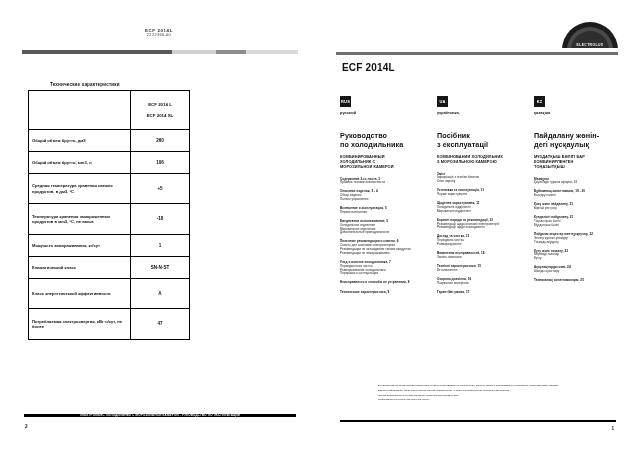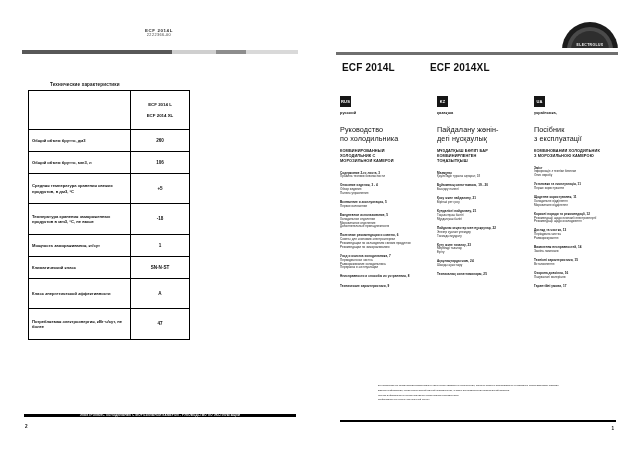--- a/index.html
+++ b/index.html
@@ -52,21 +52,21 @@
   .r-titles .t2{width:120px;}
 
   .cols{position:absolute;left:22px;top:96px;width:290px;display:flex;gap:0;}
   .col{width:88px;margin-right:9px;}
   .col:last-child{margin-right:0;}
 
   .badge{width:11px;height:11px;background:#161616;display:flex;align-items:center;justify-content:center;}
   .badge span{color:#fff;font-size:4px;font-weight:700;letter-spacing:.2px;}
   .langname{font-size:3.9px;font-weight:700;margin-top:2.5px;color:#111;letter-spacing:.1px;}
 
-  .sect-h{margin-top:10px;font-size:7.2px;font-weight:400;line-height:9.5px;color:#111;letter-spacing:.1px;}
+  .sect-h{margin-top:16px;font-size:7.2px;font-weight:700;line-height:9.5px;color:#111;letter-spacing:.1px;}
   .sect-sub{margin-top:4px;font-size:3.9px;font-weight:700;line-height:5px;color:#111;letter-spacing:.1px;text-transform:uppercase;}
 
   .toc{margin-top:9px;}
   .toc .grp{margin-bottom:5.2px;}
   .toc .e{font-size:3.1px;font-weight:700;line-height:3.9px;color:#111;letter-spacing:.05px;}
   .toc .s{font-size:3px;font-weight:400;line-height:3.8px;color:#222;letter-spacing:.05px;}
 
   .r-note{position:absolute;left:56px;top:384px;width:190px;font-size:2.5px;line-height:3.2px;color:#111;text-align:justify;}
   .r-note p{margin:0 0 1.6px 0;text-indent:4px;}
   .r-foot-rule{position:absolute;left:22px;top:420px;width:276px;height:2.4px;background:#000;}
@@ -151,21 +151,20 @@
       <div class="arc-in"></div>
       <div class="arc-core"></div>
       <div class="wordmark">ELECTROLUX</div>
       <div class="base"></div>
     </div>
 
     <div class="r-rule"></div>
 
     <div class="r-titles">
       <div class="t t1">ECF 2014L</div>
-      <div class="t t2">ECF 2014XL</div>
     </div>
 
     <div class="cols">
 
       <div class="col">
         <div class="badge">
           <span>RUS</span>
         </div>
         <div class="langname">русский</div>
         <div class="sect-h">
@@ -213,20 +212,76 @@
               <div class="e">Неисправности и способы их устранения, 8</div>
             </div>
           <div class="grp">
               <div class="e">Технические характеристики, 9</div>
             </div>
         </div>
       </div>
 
       <div class="col">
         <div class="badge">
+          <span>UA</span>
+        </div>
+        <div class="langname">українська,</div>
+        <div class="sect-h">
+          <div>Посібник</div>
+          <div>з експлуатації</div>
+        </div>
+        <div class="sect-sub">
+          <div>КОМБІНОВАНИЙ ХОЛОДИЛЬНИК</div>
+          <div>З МОРОЗИЛЬНОЮ КАМЕРОЮ</div>
+        </div>
+        <div class="toc">
+          <div class="grp">
+              <div class="e">Зміст</div>
+              <div class="s">Інформація з техніки безпеки</div>
+              <div class="s">Опис виробу</div>
+            </div>
+          <div class="grp">
+              <div class="e">Установка та експлуатація, 11</div>
+              <div class="s">Перше користування</div>
+            </div>
+          <div class="grp">
+              <div class="e">Щоденне користування, 11</div>
+              <div class="s">Холодильне відділення</div>
+              <div class="s">Морозильне відділення</div>
+            </div>
+          <div class="grp">
+              <div class="e">Корисні поради та рекомендації, 12</div>
+              <div class="s">Рекомендації щодо економії електроенергії</div>
+              <div class="s">Рекомендації щодо охолодження</div>
+            </div>
+          <div class="grp">
+              <div class="e">Догляд та чистка, 13</div>
+              <div class="s">Періодична чистка</div>
+              <div class="s">Розморожування</div>
+            </div>
+          <div class="grp">
+              <div class="e">Виявлення несправностей, 14</div>
+              <div class="s">Заміна лампочки</div>
+            </div>
+          <div class="grp">
+              <div class="e">Технічні характеристики, 15</div>
+              <div class="s">Встановлення</div>
+            </div>
+          <div class="grp">
+              <div class="e">Охорона довкілля, 16</div>
+              <div class="s">Пакувальні матеріали</div>
+            </div>
+          <div class="grp">
+              <div class="e">Гарантійні умови, 17</div>
+            </div>
+        </div>
+      </div>
+
+      <div class="col">
+        <div class="badge">
           <span>KZ</span>
         </div>
         <div class="langname">қазақша</div>
         <div class="sect-h">
           <div>Пайдалану жөнін-</div>
           <div>дегі нұсқаулық</div>
         </div>
         <div class="sect-sub">
           <div>МҰЗДАТҚЫШ БӨЛІГІ БАР КОМБИНИРЛЕНГЕН</div>
           <div>ТОҢАЗЫТҚЫШ</div>
@@ -258,76 +313,20 @@
               <div class="e">Күту және тазалау, 23</div>
               <div class="s">Мерзімді тазалау</div>
               <div class="s">Еріту</div>
             </div>
           <div class="grp">
               <div class="e">Ақаулықтарды жою, 24</div>
               <div class="s">Шамды ауыстыру</div>
             </div>
           <div class="grp">
               <div class="e">Техникалық сипаттамалары, 25</div>
-            </div>
-        </div>
-      </div>
-
-      <div class="col">
-        <div class="badge">
-          <span>UA</span>
-        </div>
-        <div class="langname">українська,</div>
-        <div class="sect-h">
-          <div>Посібник</div>
-          <div>з експлуатації</div>
-        </div>
-        <div class="sect-sub">
-          <div>КОМБІНОВАНИЙ ХОЛОДИЛЬНИК</div>
-          <div>З МОРОЗИЛЬНОЮ КАМЕРОЮ</div>
-        </div>
-        <div class="toc">
-          <div class="grp">
-              <div class="e">Зміст</div>
-              <div class="s">Інформація з техніки безпеки</div>
-              <div class="s">Опис виробу</div>
-            </div>
-          <div class="grp">
-              <div class="e">Установка та експлуатація, 11</div>
-              <div class="s">Перше користування</div>
-            </div>
-          <div class="grp">
-              <div class="e">Щоденне користування, 11</div>
-              <div class="s">Холодильне відділення</div>
-              <div class="s">Морозильне відділення</div>
-            </div>
-          <div class="grp">
-              <div class="e">Корисні поради та рекомендації, 12</div>
-              <div class="s">Рекомендації щодо економії електроенергії</div>
-              <div class="s">Рекомендації щодо охолодження</div>
-            </div>
-          <div class="grp">
-              <div class="e">Догляд та чистка, 13</div>
-              <div class="s">Періодична чистка</div>
-              <div class="s">Розморожування</div>
-            </div>
-          <div class="grp">
-              <div class="e">Виявлення несправностей, 14</div>
-              <div class="s">Заміна лампочки</div>
-            </div>
-          <div class="grp">
-              <div class="e">Технічні характеристики, 15</div>
-              <div class="s">Встановлення</div>
-            </div>
-          <div class="grp">
-              <div class="e">Охорона довкілля, 16</div>
-              <div class="s">Пакувальні матеріали</div>
-            </div>
-          <div class="grp">
-              <div class="e">Гарантійні умови, 17</div>
             </div>
         </div>
       </div>
 
     </div>
 
     <div class="r-note">
       <p>В руководстве по эксплуатации использованы следующие символы и обозначения, которые помогут вам правильно и безопасно эксплуатировать изделие.</p>
       <p>Важная информация, касающаяся вашей личной безопасности, а также предотвращения повреждений прибора.</p>
       <p>Общая информация и рекомендации по эксплуатации холодильника.</p>

